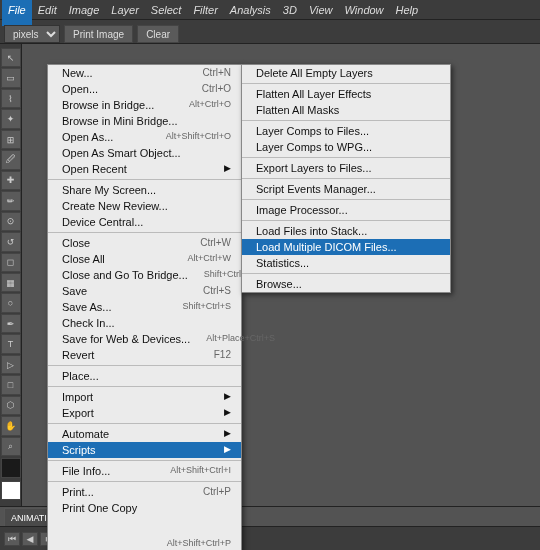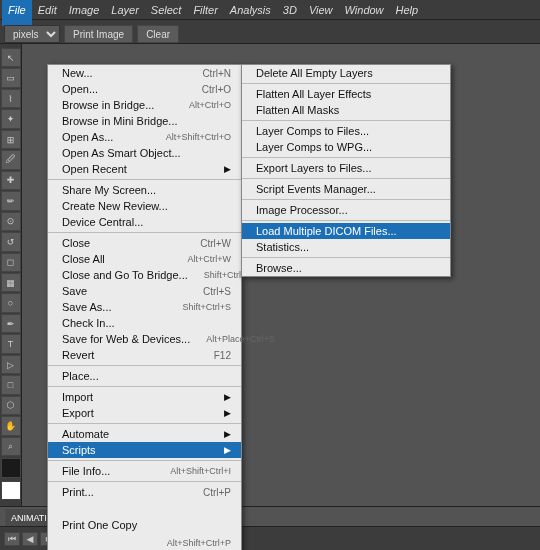--- a/index.html
+++ b/index.html
@@ -107,21 +107,21 @@
       left: 25px;
       width: 195px;
       background: #ebebeb;
       border: 1px solid #888;
       z-index: 100;
       box-shadow: 2px 2px 5px rgba(0,0,0,0.5);
     }
     .dropdown-item {
       display: flex;
       justify-content: space-between;
-      align-items: center;
+      align-items: flex-start;
       padding: 2px 10px 2px 14px;
       color: #111;
       font-size: 11px;
       cursor: pointer;
       white-space: nowrap;
     }
     .dropdown-item.highlighted { background: #1c6eb5; color: #fff; }
     .dropdown-separator {
       height: 1px;
       background: #bbb;
@@ -394,20 +394,23 @@
       </div>
       <div class="dropdown-separator"></div>
       <div class="dropdown-item">
         <span>Script Events Manager...</span>
       </div>
       <div class="dropdown-separator"></div>
       <div class="dropdown-item">
         <span>Image Processor...</span>
       </div>
       <div class="dropdown-separator"></div>
+      <div class="dropdown-item">
+        <span>Load Files into Stack...</span>
+      </div>
       <div class="dropdown-item highlighted">
         <span>Load Multiple DICOM Files...</span>
       </div>
       <div class="dropdown-item">
         <span>Statistics...</span>
       </div>
       <div class="dropdown-separator"></div>
       <div class="dropdown-item">
         <span>Browse...</span>
       </div>

